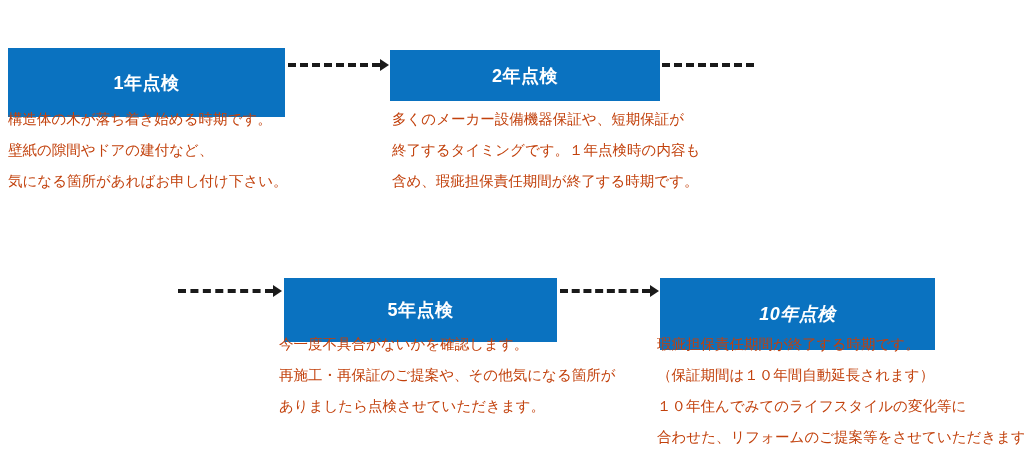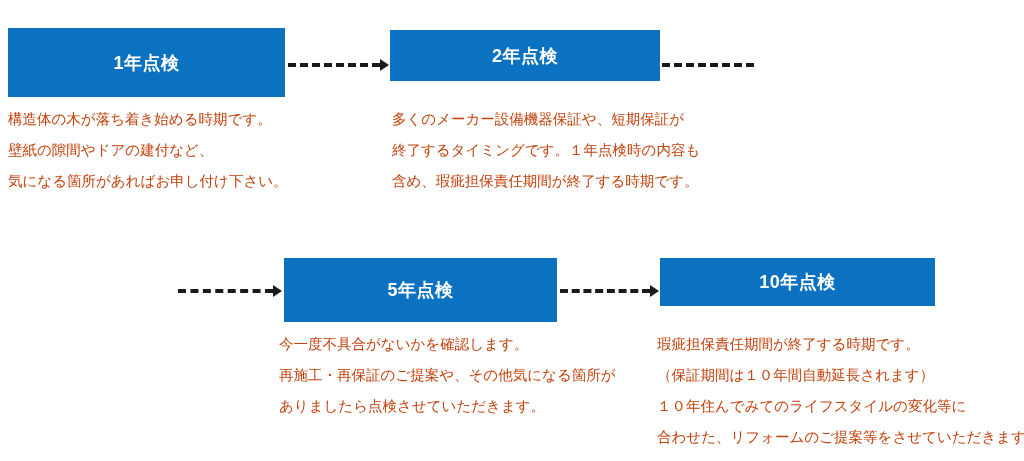--- a/index.html
+++ b/index.html
@@ -24,35 +24,36 @@
     height: 461px;
   }
 
   .node-box {
     position: absolute;
     background: #0A72C0;
     display: flex;
     align-items: center;
     justify-content: center;
     box-sizing: border-box;
+    margin-top: 20px;
   }
   .node-label {
     color: #ffffff;
     font-size: 18px;
     font-weight: bold;
     letter-spacing: 0.5px;
     line-height: 1;
     white-space: nowrap;
   }
 
   
   #box-1 { left: 8px;   top: 28px;  width: 277px; height: 69px; }
   #box-2 { left: 390px; top: 30px;  width: 270px; height: 51px; }
   #box-3 { left: 284px; top: 258px; width: 273px; height: 64px; }
-  #box-4 { left: 660px; top: 258px; width: 275px; height: 48px; }
+  #box-4 { left: 660px; top: 258px; width: 275px; height: 72px; font-style: italic; }
 
   
   .connector {
     position: absolute;
     height: 4px;
   }
   .connector .dashline {
     position: absolute;
     left: 0;
     top: 0;

